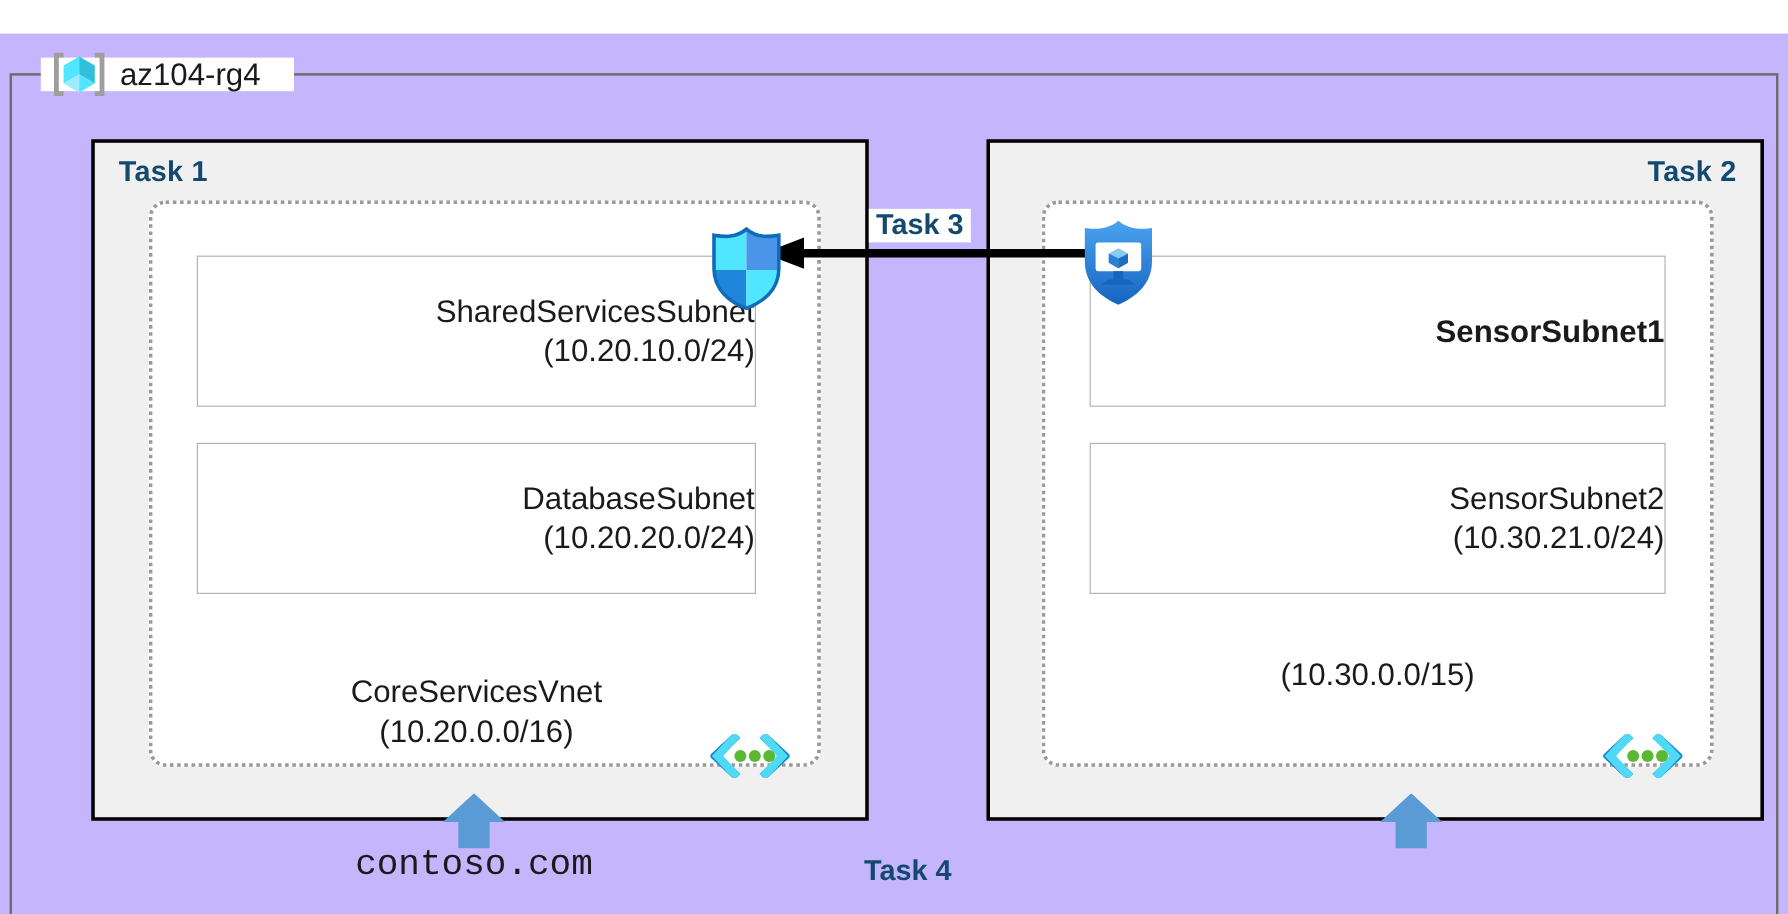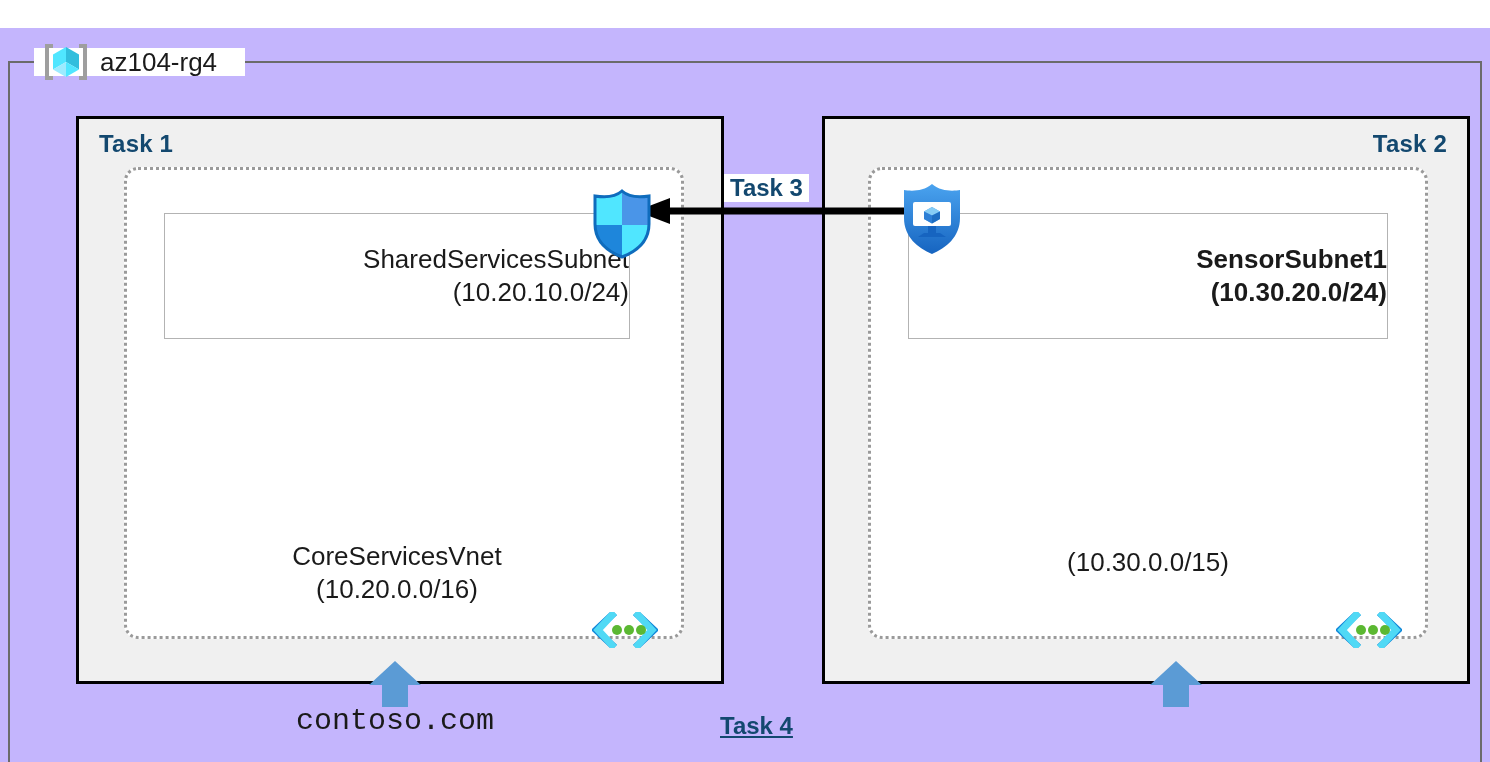--- a/index.html
+++ b/index.html
@@ -117,21 +117,21 @@
     text-align: center;
     z-index: 3;
   }
   .vnet-caption div {
     font-size: 26px;
     color: #1a1a1a;
     line-height: 1.26;
     white-space: nowrap;
     font-family: "Liberation Sans", sans-serif;
   }
-  #vnet1-caption { left: 164px; top: 512px; width: 466px; }
+  #vnet1-caption { left: 164px; top: 532px; width: 466px; }
   #vnet2-caption { left: 908px; top: 518px; width: 480px; }
 
   
   .icon-abs { position: absolute; z-index: 6; }
   #firewall-icon  { left: 583px; top: 156px; width: 78px; height: 78px; }
   #protected-icon { left: 896px; top: 152px; width: 72px; height: 78px; }
   #vnet1-icon     { left: 592px; top: 584px; width: 66px; height: 36px; }
   #vnet2-icon     { left: 1336px; top: 584px; width: 66px; height: 36px; }
 
   
@@ -161,21 +161,20 @@
   #task4-heading {
     position: absolute;
     left: 720px;
     top: 684px;
     font-size: 24px;
     font-weight: bold;
     color: #13486f;
     z-index: 6;
     font-family: "Liberation Sans", sans-serif;
     white-space: nowrap;
-    text-decoration: underline;
   }
 
   
   .dns-arrow { position: absolute; z-index: 5; }
   #dns1-arrow { left: 369px;  top: 633px; width: 52px; height: 46px; }
   #dns2-arrow { left: 1150px; top: 633px; width: 52px; height: 46px; }
 
   .dns-label {
     position: absolute;
     font-size: 30px;
@@ -219,20 +218,24 @@
     <div class="task-heading" id="task1-heading">Task 1</div>
   </div>
 
   <div class="vnet-box" id="vnet1-box"></div>
 
   <div class="subnet-box" id="subnet-ss">
     <div class="subnet-name">SharedServicesSubnet</div>
     <div class="subnet-cidr">(10.20.10.0/24)</div>
   </div>
 
+  <div class="subnet-box" id="subnet-db">
+    <div class="subnet-name">DatabaseSubnet</div>
+    <div class="subnet-cidr">(10.20.20.0/24)</div>
+  </div>
 
   <div class="vnet-caption" id="vnet1-caption">
     <div>CoreServicesVnet</div>
     <div>(10.20.0.0/16)</div>
   </div>
 
   <span class="icon-abs" id="firewall-icon">
     <svg width="78" height="78" viewBox="0 0 78 78" xmlns="http://www.w3.org/2000/svg">
       <defs>
         <clipPath id="shieldClipA">
@@ -262,23 +265,26 @@
   </span>
 
   <div class="task-box" id="task2-box">
     <div class="task-heading" id="task2-heading">Task 2</div>
   </div>
 
   <div class="vnet-box" id="vnet2-box"></div>
 
   <div class="subnet-box" id="subnet-s1">
     <div class="subnet-name">SensorSubnet1</div>
-    <div class="subnet-cidr">(10.30.20.0/24)</div>
-  </div>
-
+  </div>
+
+  <div class="subnet-box" id="subnet-s2">
+    <div class="subnet-name">SensorSubnet2</div>
+    <div class="subnet-cidr">(10.30.21.0/24)</div>
+  </div>
 
   <div class="vnet-caption" id="vnet2-caption">
     <div>(10.30.0.0/15)</div>
   </div>
 
   <span class="icon-abs" id="protected-icon">
     <svg width="72" height="78" viewBox="0 0 72 78" xmlns="http://www.w3.org/2000/svg">
       <defs>
         <linearGradient id="shieldGradB" x1="0" y1="0" x2="0" y2="1">
           <stop offset="0%" stop-color="#4aa3ef"></stop>

